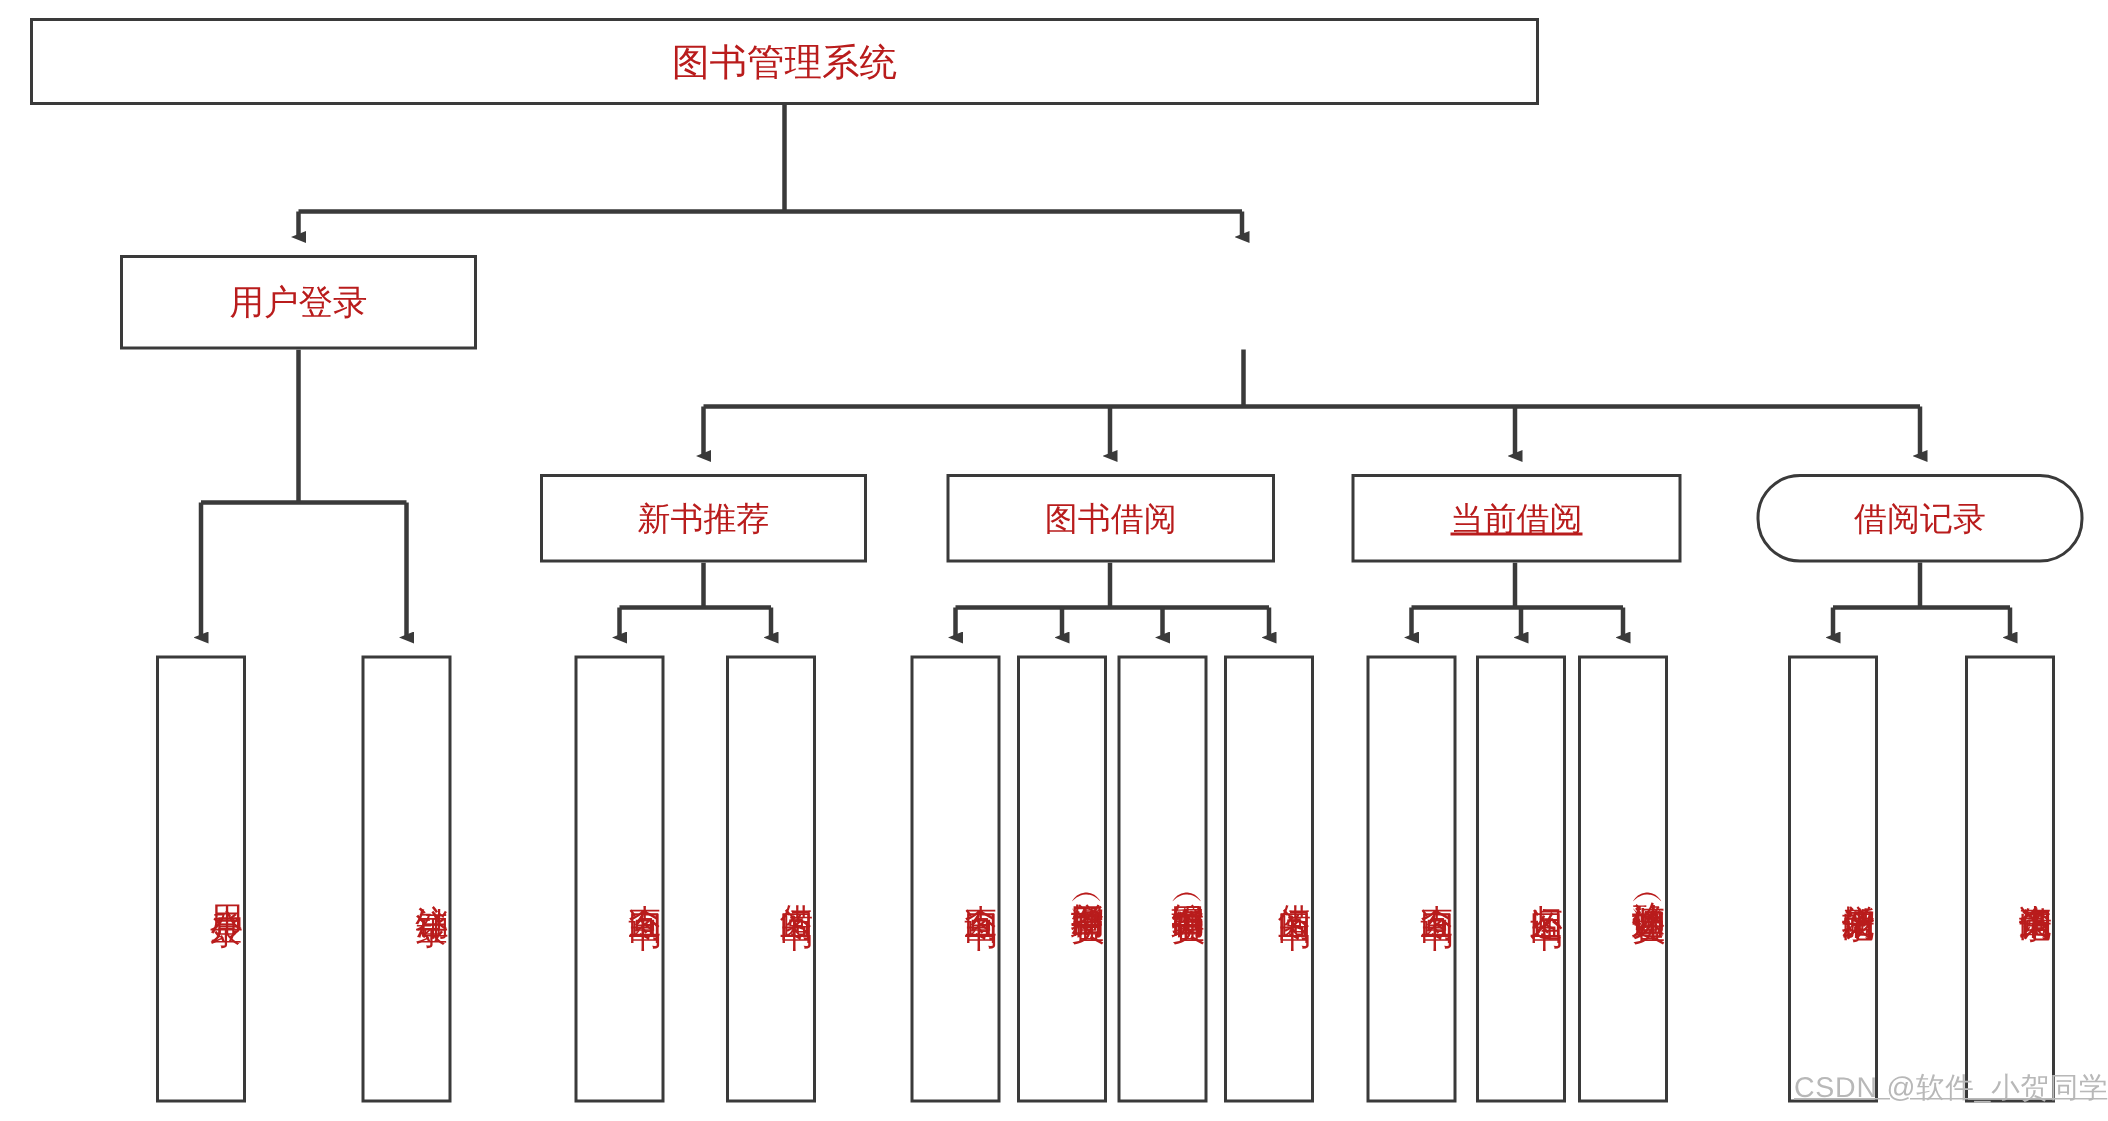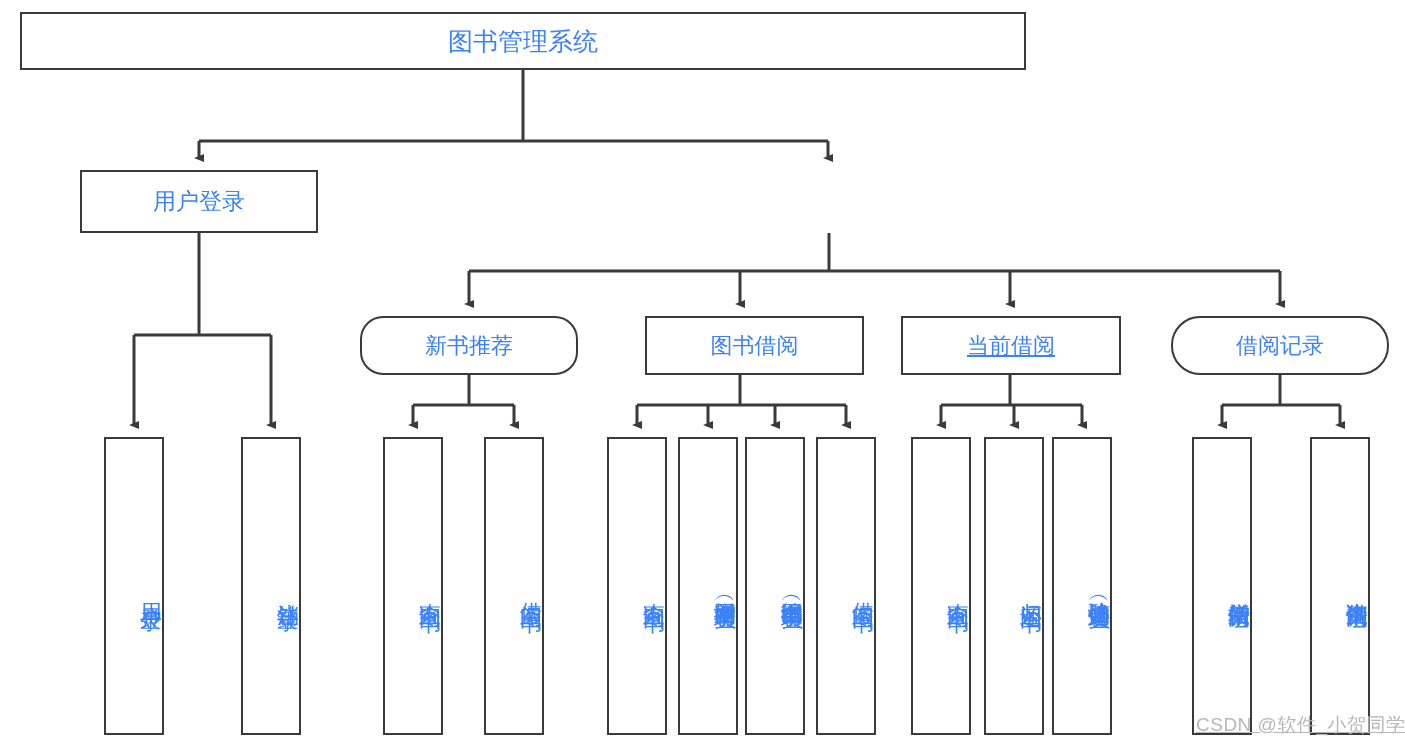--- a/index.html
+++ b/index.html
@@ -28,21 +28,21 @@
   }
   .node {
     position: absolute;
     box-sizing: border-box;
     border: 2.5px solid #3a3a3a;
     background: #ffffff;
     display: flex;
     align-items: center;
     justify-content: center;
     text-align: left;
-    color: #3b82f6;
+    color: #b91c1c;
   }
   .node.root {
     font-size: 25px;
   }
   .node.lvl2 {
     font-size: 23px;
   }
   .node.lvl3 {
     font-size: 22px;
   }
@@ -126,24 +126,24 @@
   </svg>
 
   <div class="node root" style="left:20px; top:12px; width:1006px; height:58px;">
     <span>图书管理系统</span>
   </div>
 
   <div class="node lvl2" style="left:80px; top:170px; width:238px; height:63px;">
     <span>用户登录</span>
   </div>
 
-  <div class="node lvl3" style="left:360px; top:316px; width:218px; height:59px;border-radius:23px;">
+  <div class="node lvl3" style="left:360px; top:316px; width:218px; height:59px;">
     <span>新书推荐</span>
   </div>
-  <div class="node lvl3" style="left:631px; top:316px; width:219px; height:59px;margin-left:14px;">
+  <div class="node lvl3" style="left:631px; top:316px; width:219px; height:59px;">
     <span>图书借阅</span>
   </div>
   <div class="node lvl3" style="left:901px; top:316px; width:220px; height:59px;text-decoration:underline;">
     <span>当前借阅</span>
   </div>
   <div class="node lvl3" style="left:1171px; top:316px; width:218px; height:59px;border-radius:29px;">
     <span>借阅记录</span>
   </div>
 
   <div class="node leaf" style="left:104px; top:437px; width:60px; height:298px;">用户登录</div>

